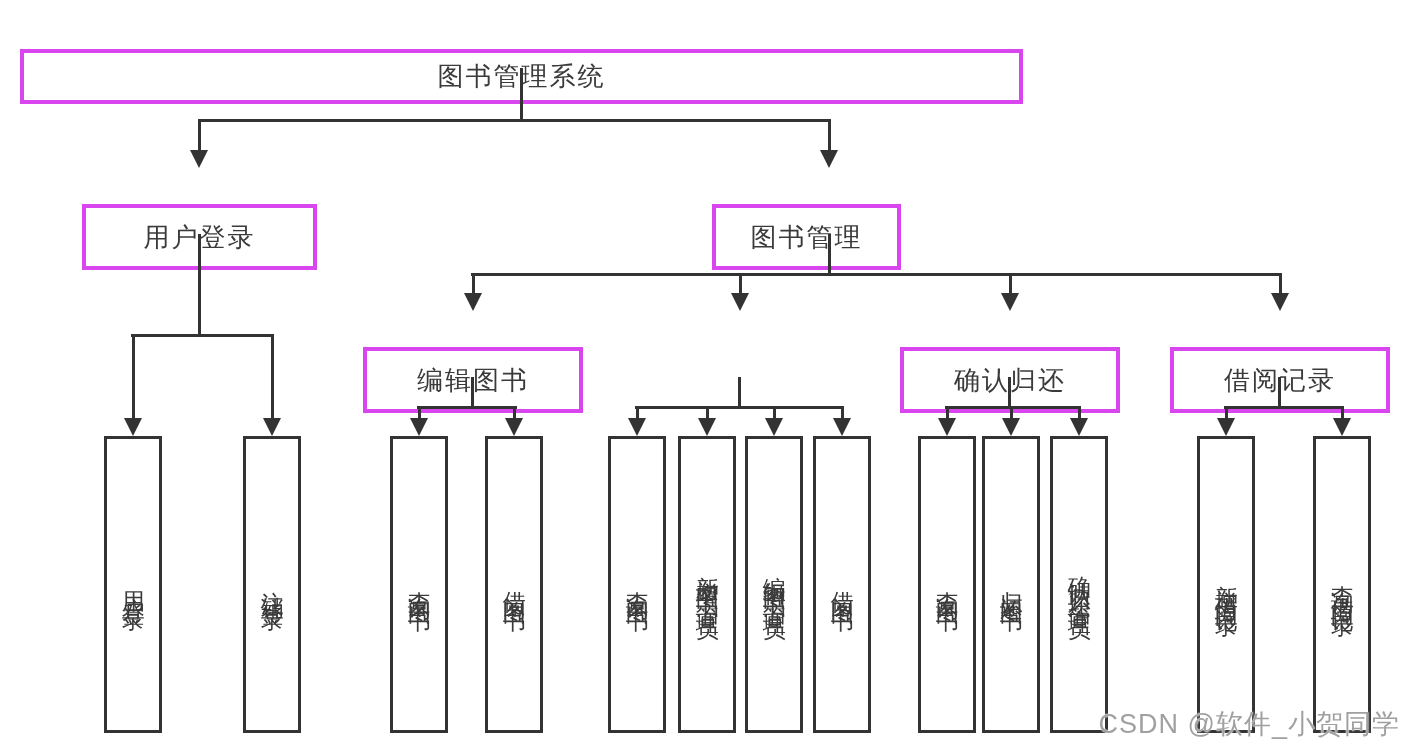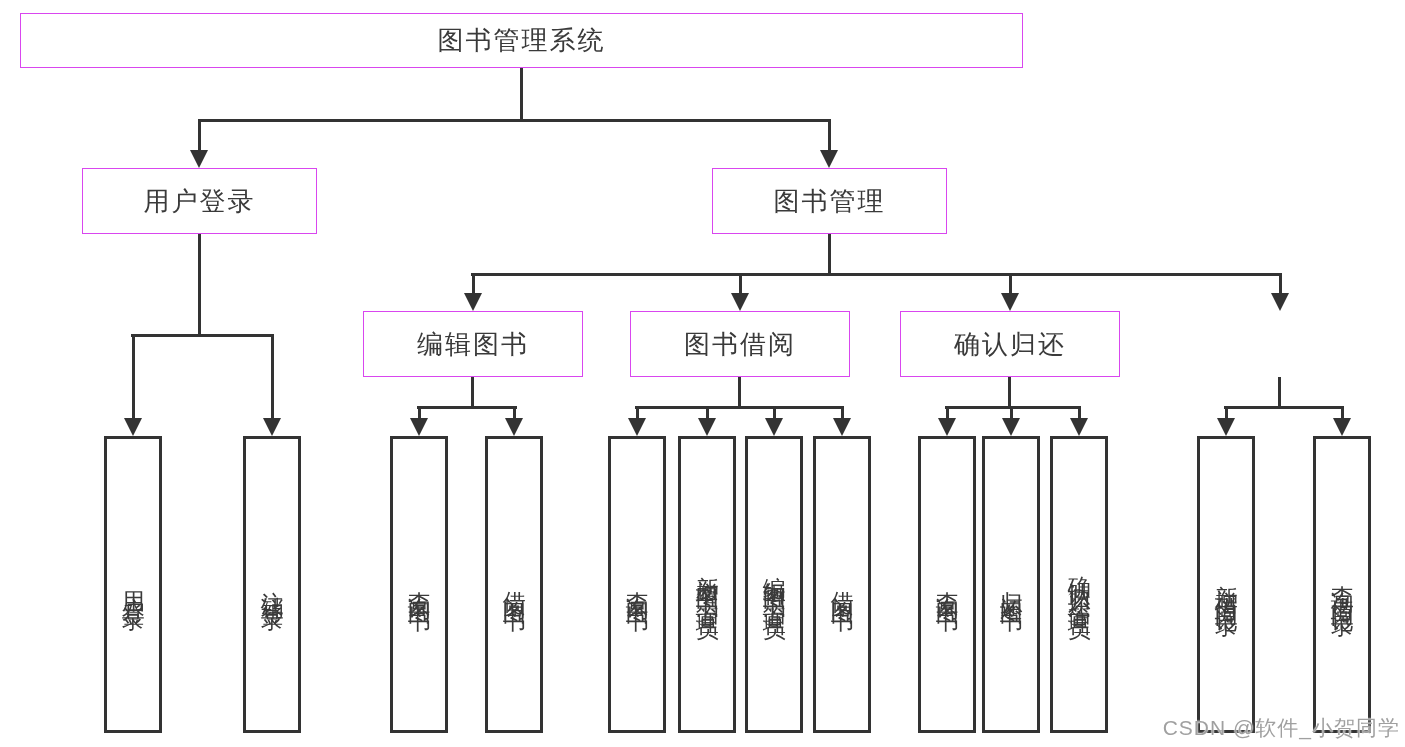--- a/index.html
+++ b/index.html
@@ -1,23 +1,23 @@
 <!DOCTYPE html>
 <html><head>
 <meta charset="utf-8">
 <style>
   html,body{margin:0;padding:0;background:#fff;}
   #canvas{
     position:relative;width:1405px;height:747px;background:#ffffff;
     font-family:"Liberation Sans",sans-serif;overflow:hidden;
   }
   .node{
-    position:absolute;border:1px solid #d946ef;background:#fff;box-sizing:border-box;
+    position:absolute;border:4px solid #d946ef;background:#fff;box-sizing:border-box;
     display:flex;align-items:center;justify-content:center;
-    font-size:26px;color:#3a3a3a;letter-spacing:2px;
+    font-size:26px;color:#3a3a3a;letter-spacing:2px;margin-top:36px;
   }
   .leaf{
     position:absolute;top:436px;width:58px;height:297px;border:3px solid #333;
     background:#fff;box-sizing:border-box;
     display:flex;align-items:center;justify-content:center;
   }
   .vtext{
     writing-mode:vertical-rl;text-orientation:mixed;
     font-size:23px;letter-spacing:6px;line-height:1.1;color:#3a3a3a;
     white-space:nowrap;
@@ -28,48 +28,48 @@
     content:"";position:absolute;left:8px;top:0;width:3px;
     height:calc(100% - 15px);background:#333;
   }
   .arrow::after{
     content:"";position:absolute;left:0;bottom:0;width:0;height:0;
     border-left:9px solid transparent;border-right:9px solid transparent;
     border-top:18px solid #333;
   }
   .watermark{
     position:absolute;right:5px;bottom:5px;z-index:9;
-    font-size:21px;color:rgba(155,155,155,0.95);
+    font-size:27px;color:rgba(155,155,155,0.95);
     text-shadow:0 0 2px #fff, 0 0 1px #fff;letter-spacing:1px;
   }
 </style>
 </head>
 <body>
 
 <div id="canvas">
 
   <div class="node" style="left:20px;top:13px;width:1003px;height:55px">
     <span>图书管理系统</span>
   </div>
 
   <div class="node" style="left:82px;top:168px;width:235px;height:66px">
     <span>用户登录</span>
   </div>
-  <div class="node" style="left:712px;top:168px;width:235px;height:66px">
+  <div class="node" style="left:712px;top:168px;width:189px;height:66px">
     <span>图书管理</span>
   </div>
 
   <div class="node" style="left:363px;top:311px;width:220px;height:66px">
     <span>编辑图书</span>
   </div>
-  <div class="node" style="left:630px;top:311px;width:220px;height:66px">
-    <span>图书借阅</span>
-  </div>
   <div class="node" style="left:900px;top:311px;width:220px;height:66px">
     <span>确认归还</span>
+  </div>
+  <div class="node" style="left:1170px;top:311px;width:220px;height:66px">
+    <span>借阅记录</span>
   </div>
 
   <div class="leaf" style="left:104px">
     <span class="vtext">用户登录</span>
   </div>
   <div class="leaf" style="left:243px">
     <span class="vtext">注销登录</span>
   </div>
 
   <div class="leaf" style="left:390px">

